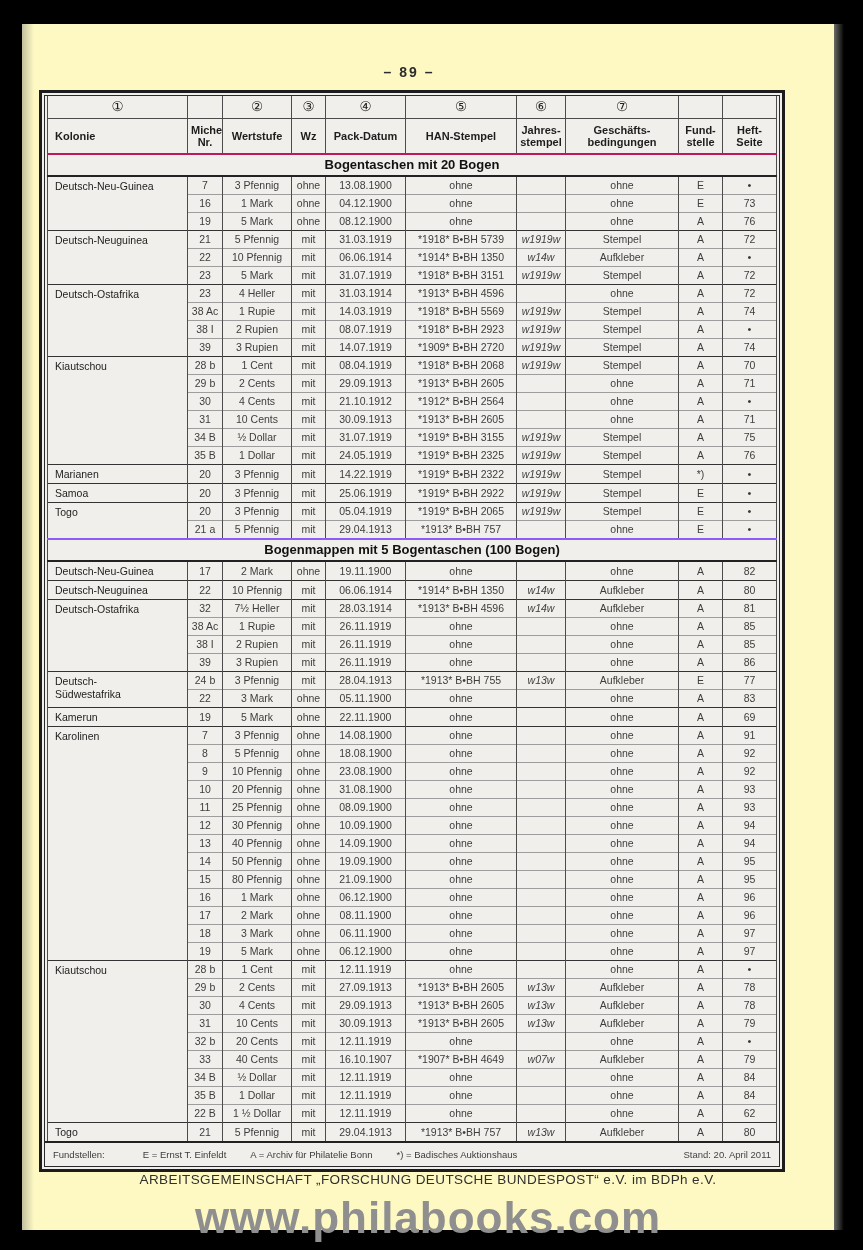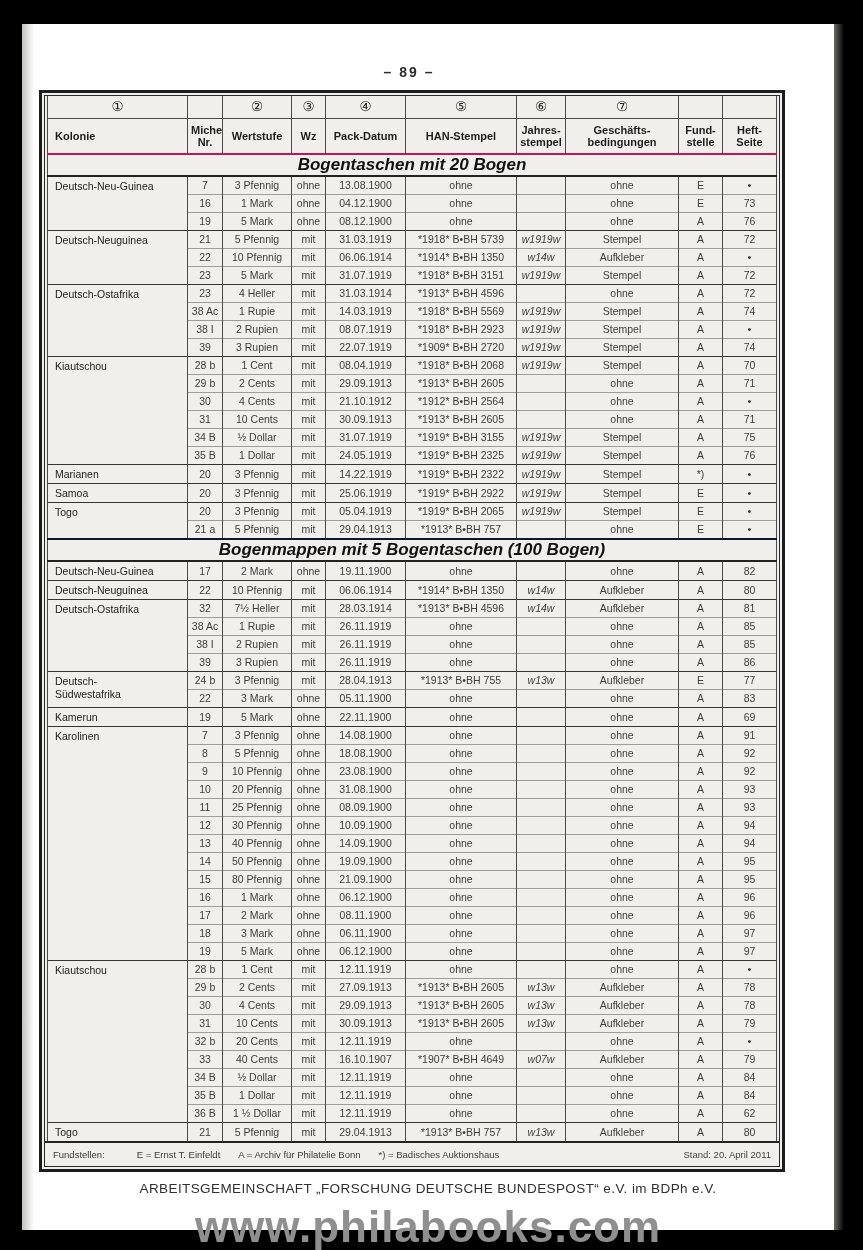--- a/index.html
+++ b/index.html
@@ -8,21 +8,21 @@
     background: #000;
     overflow: hidden;
     font-family: "Liberation Sans", sans-serif;
   }
   #stage { position: relative; width: 863px; height: 1250px; background:#000; }
 
   .page {
     position: absolute;
     left: 22px; top: 24px;
     width: 812px; height: 1206px;
-    background: #ffffff;
+    background: #fef9c3;
   }
   .page::before { 
     content:""; position:absolute; left:0; top:0; bottom:0; width:12px;
     background: linear-gradient(to right, rgba(120,118,112,.45), rgba(120,118,112,0));
     pointer-events:none;
   }
   .right-shade {
     position:absolute; right:-10px; top:0; bottom:0; width:10px;
     background: linear-gradient(to right, #6a6a66, #000);
   }
@@ -91,25 +91,24 @@
   tr.labels th {
     font-size: 11px; font-weight: bold; color: #1d1d1d;
     white-space: pre-line;
     border-bottom: 2px solid #be185d;
     line-height: 12px;
     height: 30px;
   }
   tr.labels th.kolonie { text-align: left; padding-left: 7px; }
 
   tr.sec td {
-    font-weight: bold; font-size: 17px; color:#111;
-    border-top: 2px solid #0f172a;
+    font-weight: bold; font-size: 13px; color:#111;
+    border-top: 2px solid #8b5cf6;
     border-bottom: 2px solid #222;
     height: 16px;
-    font-style: italic;
   }
   td.colony {
     text-align: left;
     vertical-align: top;
     font-weight: normal;
     color: #1c1c1c;
     padding: 3px 3px 2px 7px;
     white-space: pre-line;
     line-height: 12.5px;
   }
@@ -120,26 +119,25 @@
 
   .footnote {
     display: flex;
     justify-content: space-between;
     align-items: center;
     border-top: 2px solid #222;
     font-size: 9.5px;
     color: #3b3b3b;
     padding: 6px 8px 6px 8px;
   }
-  .footnote .defs { display: flex; gap: 18px; }
+  .footnote .defs { display: flex; gap: 24px; }
   .footnote .defs .lbl { margin-right: 14px; }
   .footnote .stand { color: #444; }
 
   .org-line {
-    margin-top: 9px;
     width: 100%;
     text-align: center;
     font-size: 13.5px;
     color: #303030;
     letter-spacing: 0.4px;
   }
   .website {
     margin-top: 6px;
     width: 100%;
     text-align: center;
@@ -307,21 +305,21 @@
                 <td class="han">*1918* B•BH 2923</td>
                 <td class="jahres">w1919w</td>
                 <td class="gesch">Stempel</td>
                 <td class="fund">A</td>
                 <td class="heft"><span class="dot">•</span></td>
               </tr>
               <tr class="data">
                 <td class="michel">39</td>
                 <td class="wert">3 Rupien</td>
                 <td class="wz">mit</td>
-                <td class="datum">22.07.1919</td>
+                <td class="datum">14.07.1919</td>
                 <td class="han">*1909* B•BH 2720</td>
                 <td class="jahres">w1919w</td>
                 <td class="gesch">Stempel</td>
                 <td class="fund">A</td>
                 <td class="heft">74</td>
               </tr>
               <tr class="data group-start">
                 <td class="colony" rowspan="6">Kiautschou</td>
                 <td class="michel">28 b</td>
                 <td class="wert">1 Cent</td>
@@ -770,21 +768,21 @@
                 <td class="wert">1 Dollar</td>
                 <td class="wz">mit</td>
                 <td class="datum">12.11.1919</td>
                 <td class="han">ohne</td>
                 <td class="jahres"></td>
                 <td class="gesch">ohne</td>
                 <td class="fund">A</td>
                 <td class="heft">84</td>
               </tr>
               <tr class="data">
-                <td class="michel">36 B</td>
+                <td class="michel">22 B</td>
                 <td class="wert">1 ½ Dollar</td>
                 <td class="wz">mit</td>
                 <td class="datum">12.11.1919</td>
                 <td class="han">ohne</td>
                 <td class="jahres"></td>
                 <td class="gesch">ohne</td>
                 <td class="fund">A</td>
                 <td class="heft">62</td>
               </tr>
               <tr class="data group-start">

